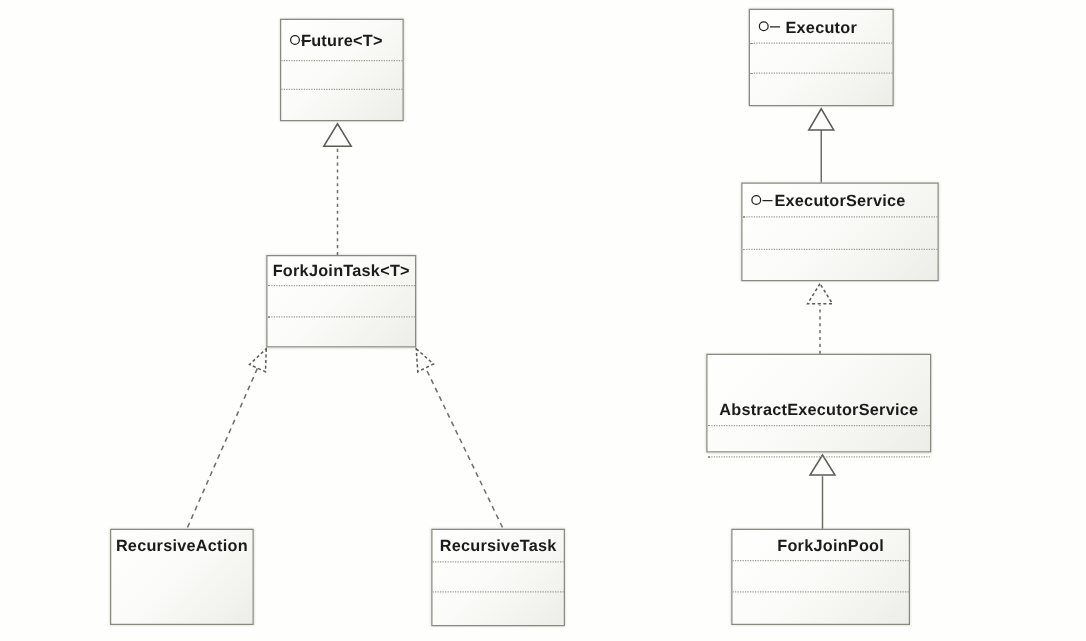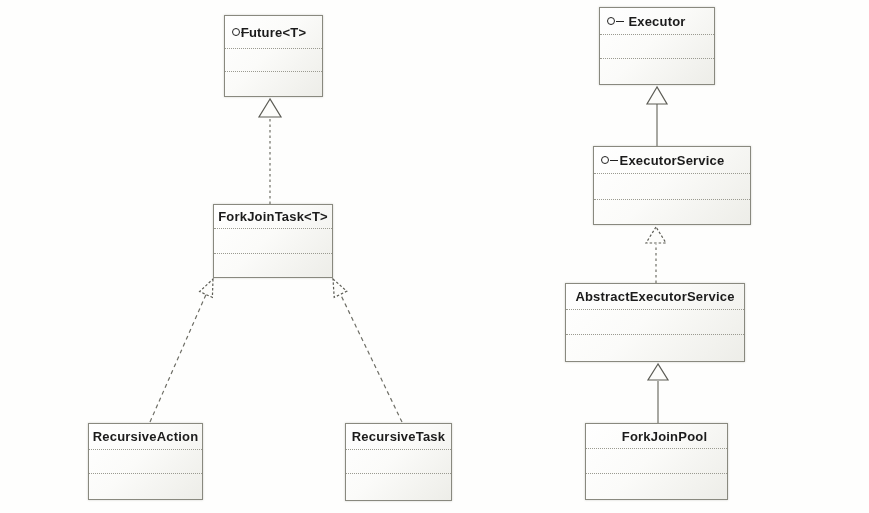--- a/index.html
+++ b/index.html
@@ -76,38 +76,38 @@
 
   
   #box-future                { left: 224px; top: 15px;  width: 99px;  height: 82px; }
   #box-future .uml-title     { height: 32px; }
   #box-future .c1            { height: 23px; }
 
   #box-forkjointask          { left: 213px; top: 204px; width: 120px; height: 74px; }
   #box-forkjointask .uml-title { height: 23px; }
   #box-forkjointask .c1      { height: 25px; }
 
-  #box-recursiveaction       { left: 88px;  top: 423px; width: 115px; height: 77px; }
+  #box-recursiveaction       { left: 88px;  top: 423px; width: 115px; height: 77px; align-items: center; }
   #box-recursiveaction .uml-title { height: 25px; }
   #box-recursiveaction .c1   { height: 24px; }
 
   #box-recursivetask         { left: 345px; top: 423px; width: 107px; height: 78px; }
   #box-recursivetask .uml-title { height: 25px; justify-content: center; }
   #box-recursivetask .c1     { height: 24px; }
 
   #box-executor              { left: 599px; top: 7px;   width: 116px; height: 78px; }
   #box-executor .uml-title   { height: 26px; align-items: center; }
   #box-executor .c1          { height: 24px; }
 
   #box-executorservice       { left: 593px; top: 146px; width: 158px; height: 79px; }
   #box-executorservice .uml-title { height: 26px; }
   #box-executorservice .c1   { height: 26px; }
 
   #box-abstractexecutorservice { left: 565px; top: 283px; width: 180px; height: 79px; }
-  #box-abstractexecutorservice .uml-title { height: 25px; }
+  #box-abstractexecutorservice .uml-title { height: 25px; margin-top: 31px; }
   #box-abstractexecutorservice .c1 { height: 25px; }
 
   #box-forkjoinpool          { left: 585px; top: 423px; width: 143px; height: 77px; }
   #box-forkjoinpool .uml-title { height: 24px; margin-left: 16px; }
   #box-forkjoinpool .c1      { height: 25px; }
 
   
   #arrows {
     position: absolute;
     left: 0; top: 0;

